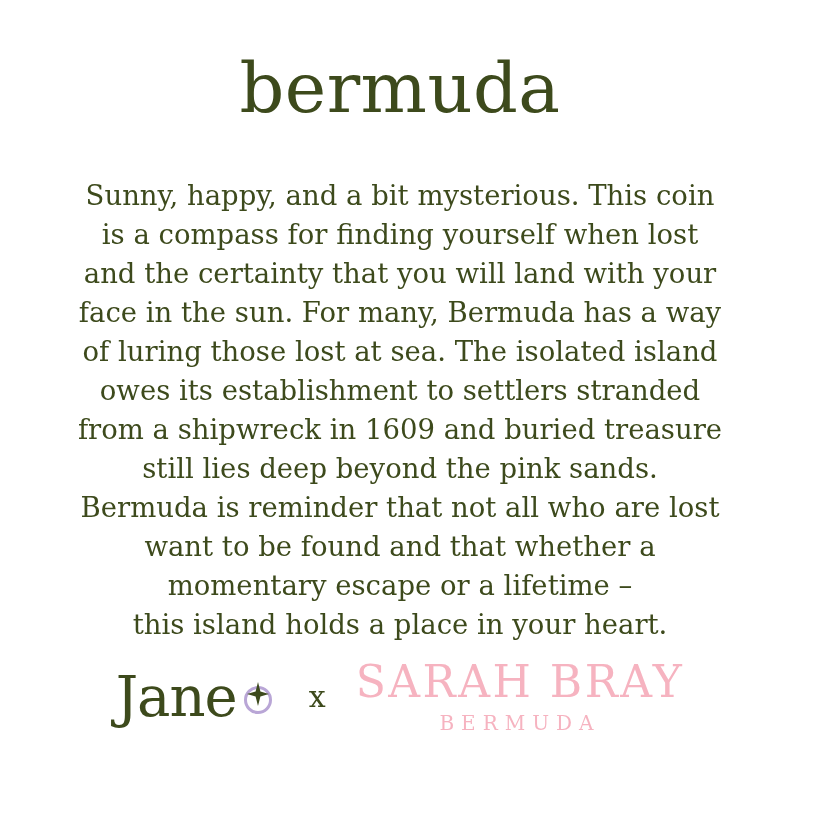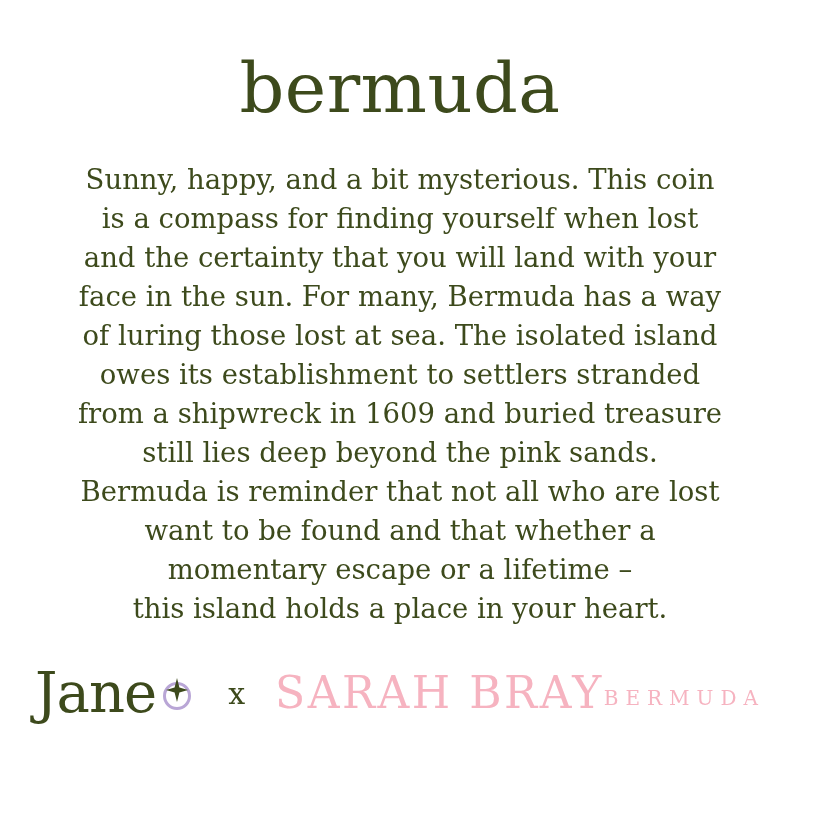--- a/index.html
+++ b/index.html
@@ -33,21 +33,21 @@
     margin: 0 0 34px 0;
     text-align: center;
   }
   .body-text {
     font-family: "DejaVu Serif", serif;
     font-size: 27.5px;
     line-height: 1.42;
     color: #3d4a1c;
     text-align: center;
     max-width: 690px;
-    margin: 0;
+    margin: 16px;
     white-space: pre-line;
   }
   .footer {
     margin-top: auto;
     margin-bottom: 62px;
     display: flex;
     flex-direction: row;
     align-items: center;
     justify-content: center;
     gap: 26px;
@@ -76,21 +76,21 @@
   }
   .jw-sparkle svg { display: block; }
   .cross {
     font-family: "DejaVu Serif", serif;
     font-size: 30px;
     color: #3d4a1c;
     padding: 0 4px;
   }
   .brand-sarahbray {
     display: flex;
-    flex-direction: row;
+    flex-direction: column;
     align-items: center;
     line-height: 1;
   }
   .sb-main {
     font-family: "DejaVu Serif", serif;
     font-size: 44px;
     color: #f6b3c0;
     letter-spacing: 2.5px;
     white-space: nowrap;
   }

